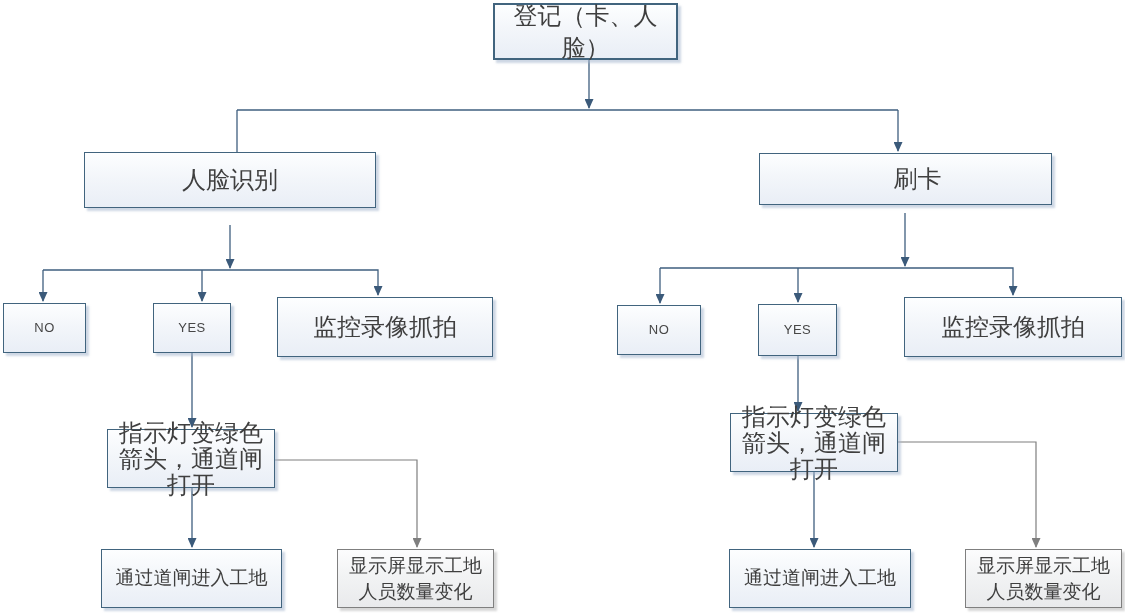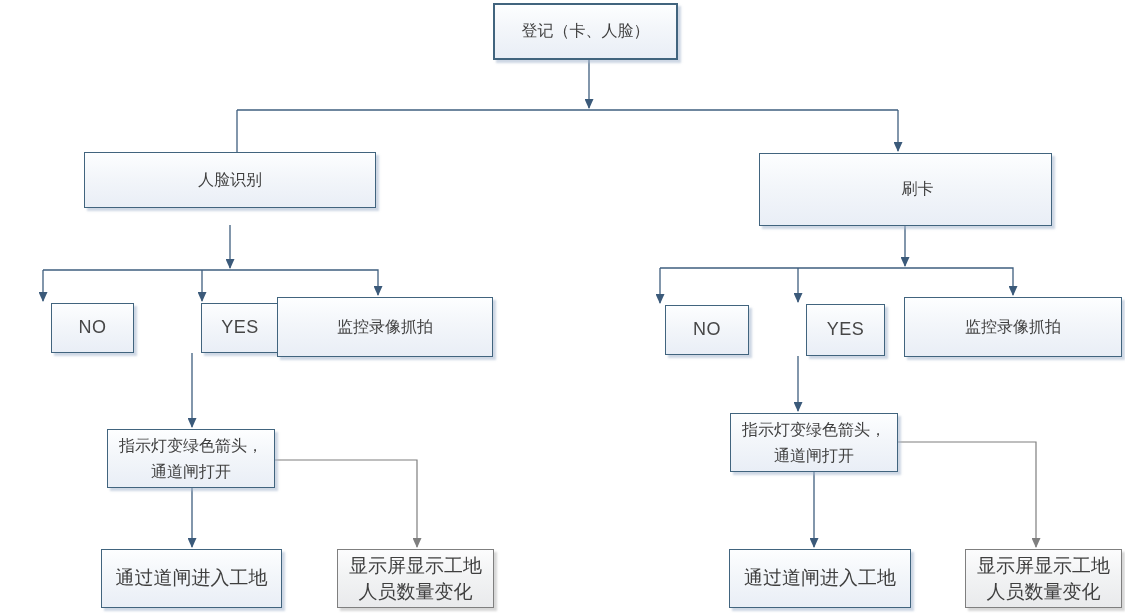--- a/index.html
+++ b/index.html
@@ -19,23 +19,23 @@
     box-shadow:3px 3px 2px rgba(165,182,205,0.55);
     line-height:1.3;
   }
   .node.gray{
     border:1.6px solid #7f7f7f;
     background:linear-gradient(180deg,#fcfcfd 0%,#f2f3f4 45%,#e9eaec 100%);
     box-shadow:3px 3px 2px rgba(175,175,175,0.5);
     justify-content:center;
   }
   .node.strong{border-width:2px;}
-  .fs20{font-size:16px;}
+  .fs20{font-size:24px;}
   .fs19{font-size:19px;}
-  .small{font-size:18px;letter-spacing:0.5px;color:#464646;margin-left:48px;}
+  .small{font-size:13px;letter-spacing:0.5px;color:#464646;}
   .wrap{padding:0 8px;line-height:26px;}
   .wrap2{padding:0 4px;line-height:26px;}
 </style>
 </head>
 <body>
 
 <div id="canvas">
 
   <svg class="wires" viewBox="0 0 1125 613" xmlns="http://www.w3.org/2000/svg">
     <defs>
@@ -73,21 +73,21 @@
     </g>
   </svg>
 
   <div class="node strong fs20" style="left:493px;top:3px;width:185px;height:57px;">
     <span>登记（卡、人脸）</span>
   </div>
 
   <div class="node fs20" style="left:84px;top:152px;width:292px;height:56px;">
     <span>人脸识别</span>
   </div>
-  <div class="node fs20" style="left:759px;top:153px;width:293px;height:73px;padding-left:24px;">
+  <div class="node fs20" style="left:759px;top:153px;width:293px;height:52px;padding-left:24px;">
     <span>刷卡</span>
   </div>
 
   <div class="node small" style="left:3px;top:303px;width:83px;height:50px;">
     <span>NO</span>
   </div>
   <div class="node small" style="left:153px;top:303px;width:78px;height:50px;">
     <span>YES</span>
   </div>
   <div class="node fs20" style="left:277px;top:297px;width:216px;height:60px;">

